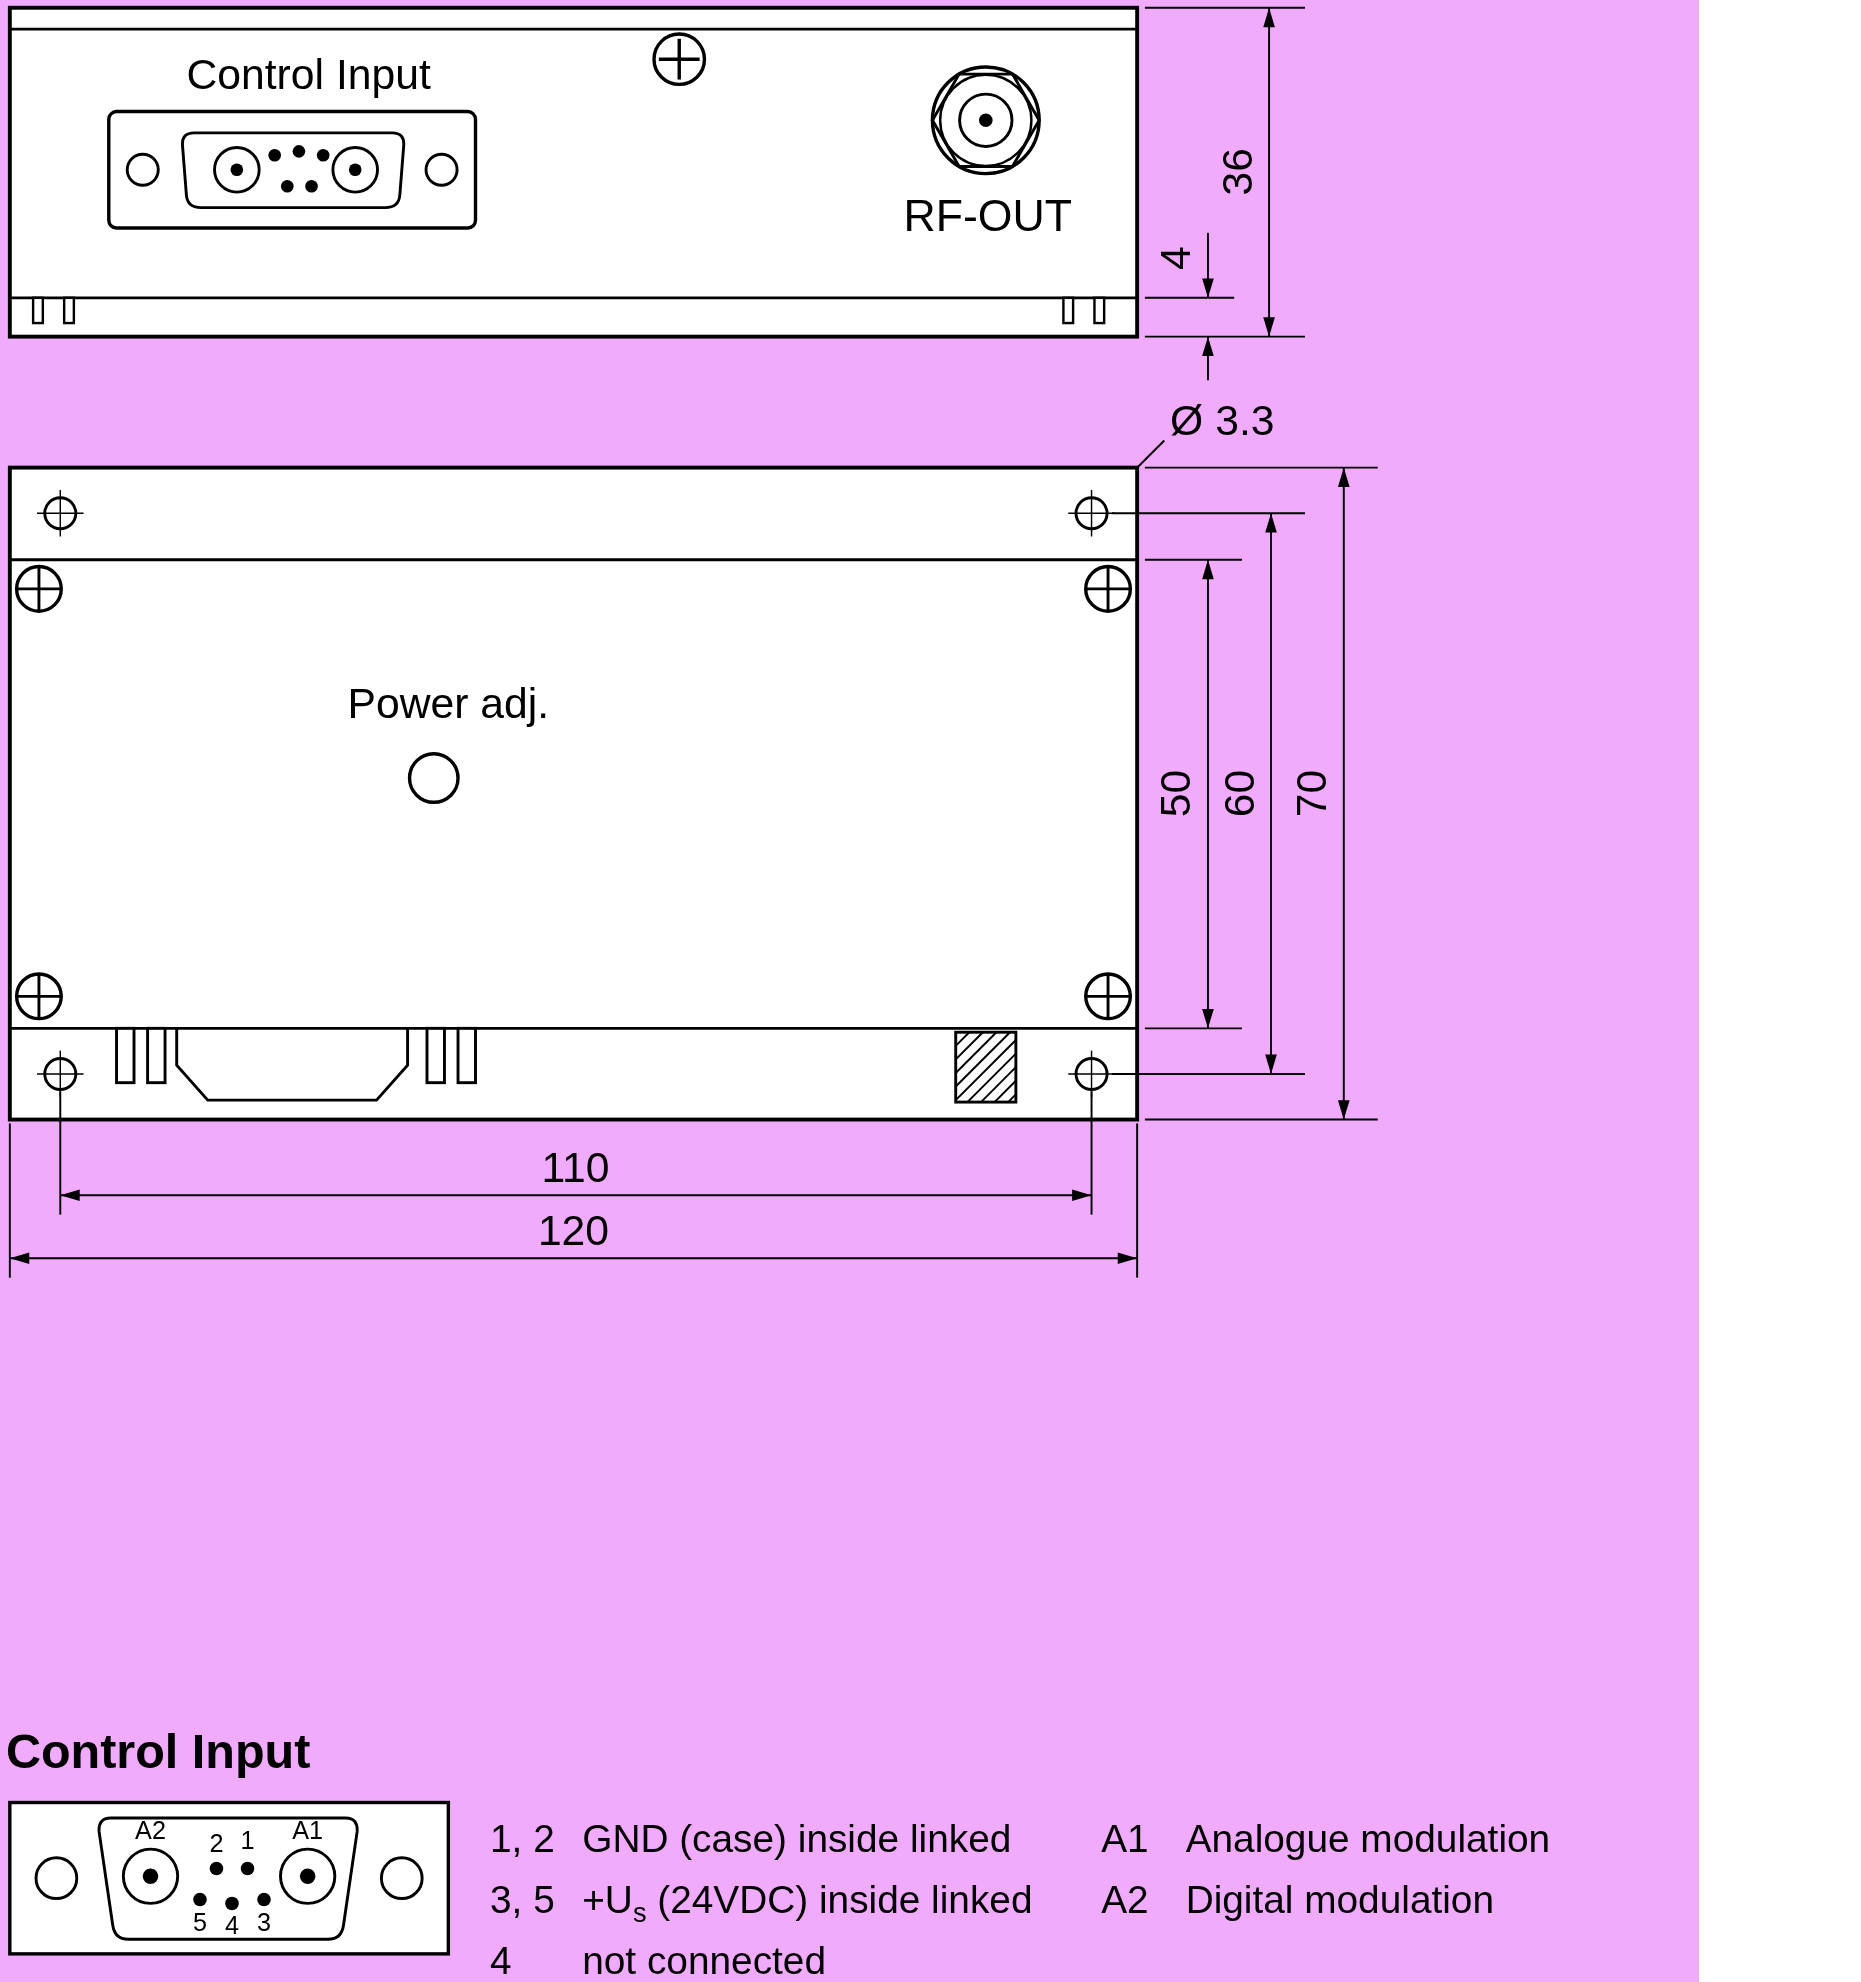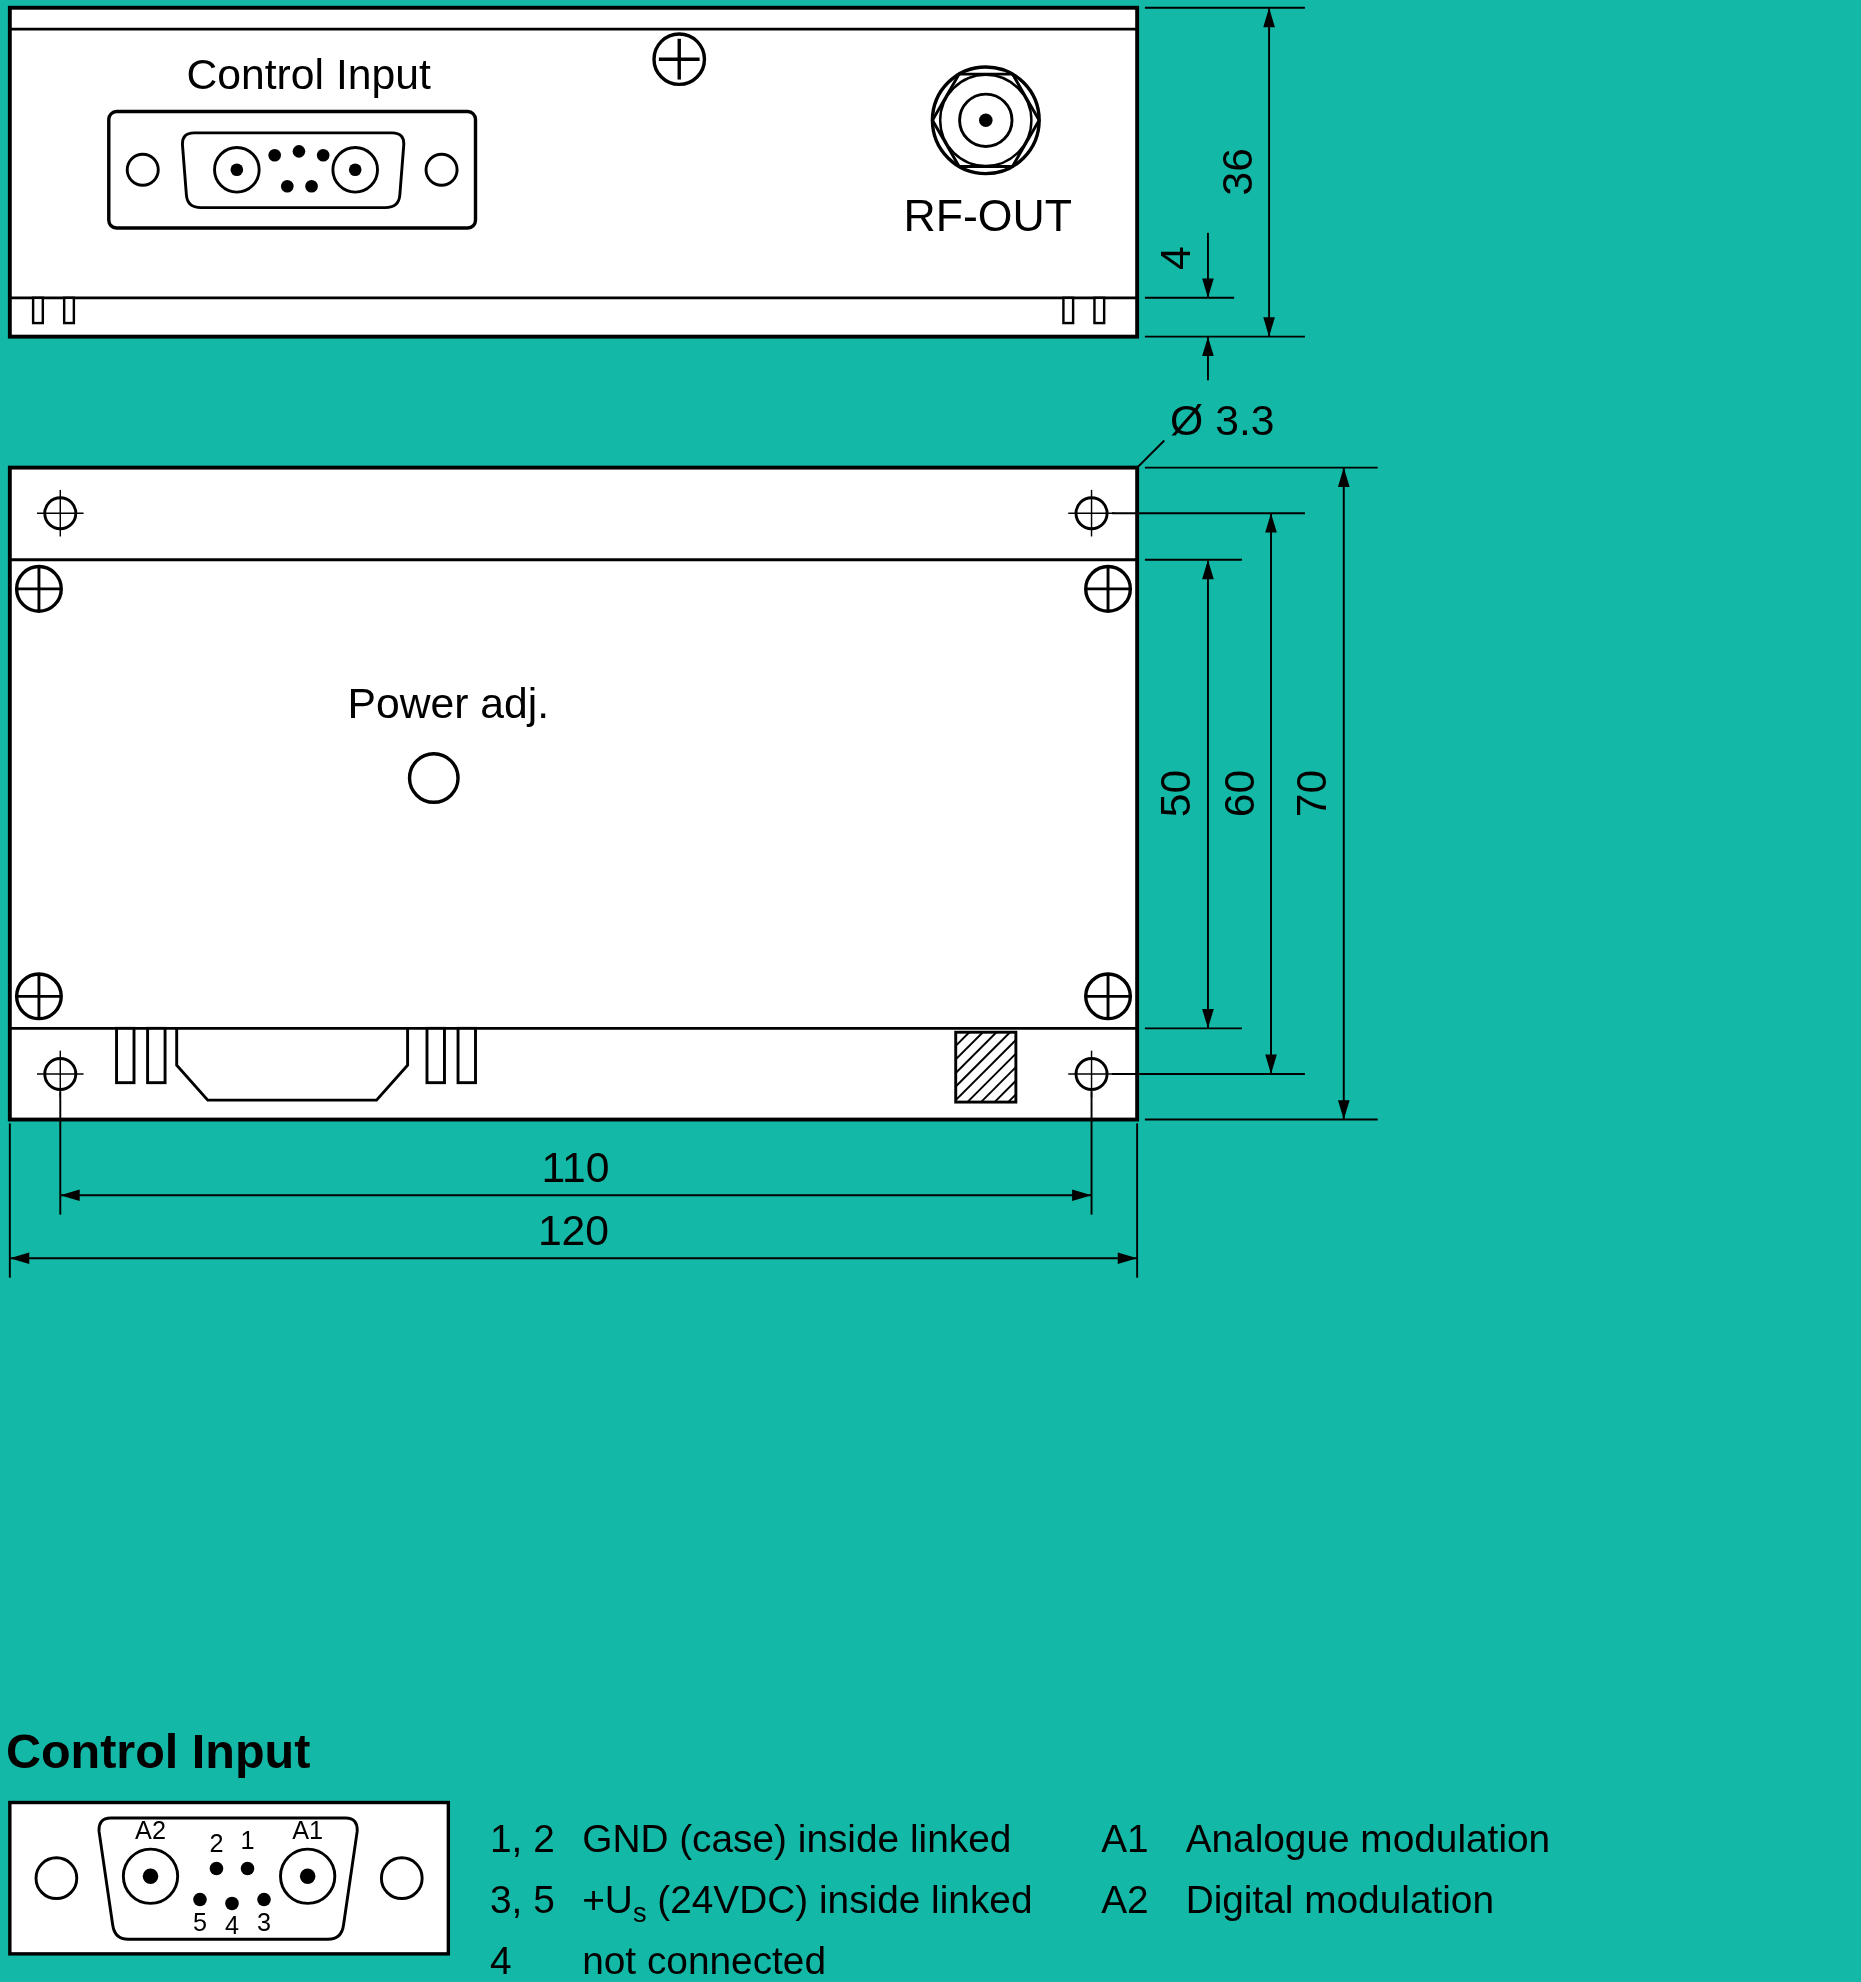--- a/index.html
+++ b/index.html
@@ -1,16 +1,16 @@
 <!DOCTYPE html>
 <html><head>
 <meta charset="utf-8">
 <style>
   html, body { margin: 0; padding: 0; background: #ffffff; }
-  .stage { width: 1861px; height: 1982px; position: relative; background: #14b8a6; overflow: hidden; }
+  .stage { width: 1699px; height: 1982px; position: relative; background: #f0abfc; overflow: hidden; }
   svg { display: block; }
   text { font-family: "Liberation Sans", "DejaVu Sans", sans-serif; fill: #000; }
   .lbl    { font-size: 44px; }
   .lbl46  { font-size: 46px; }
   .dim    { font-size: 44px; }
   .legend { font-size: 40px; }
   .pin    { font-size: 26px; }
   .heading{ font-size: 50px; font-weight: bold; }
   .ol { fill: #fff; stroke: #000; }
   .nf { fill: none; stroke: #000; }

